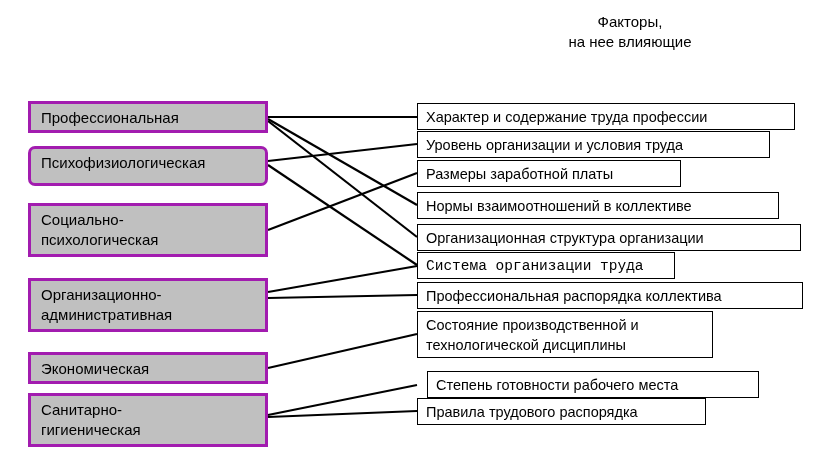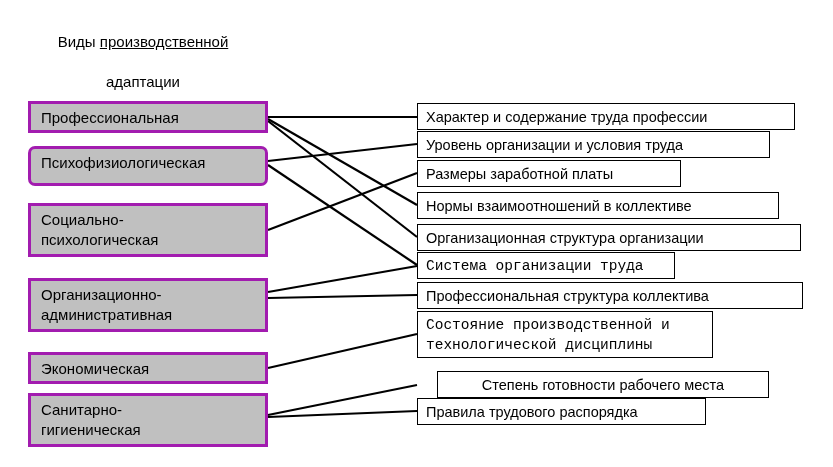--- a/index.html
+++ b/index.html
@@ -66,25 +66,23 @@
     padding: 3px 8px 3px 8px;
     box-sizing: border-box;
     white-space: pre-line;
   }
 </style>
 </head>
 <body>
 
 <div id="stage">
 
-  <div class="hdr" id="hdr-left">
-    <span>Виды </span><span class="u">производственной</span><br>
-    <span>адаптации</span>
-  </div>
 
+  <div class="hdr" id="hdr-right">Факторы,
+на нее влияющие</div>
 
   <svg id="svg-links">
       <line x1="268" y1="117" x2="417" y2="117" stroke="#000000" stroke-width="2.2"></line>
       <line x1="268" y1="119" x2="417" y2="205" stroke="#000000" stroke-width="2.2"></line>
       <line x1="268" y1="121" x2="417" y2="237" stroke="#000000" stroke-width="2.2"></line>
       <line x1="268" y1="161" x2="417" y2="144" stroke="#000000" stroke-width="2.2"></line>
       <line x1="268" y1="165" x2="417" y2="265" stroke="#000000" stroke-width="2.2"></line>
       <line x1="268" y1="230" x2="417" y2="173" stroke="#000000" stroke-width="2.2"></line>
       <line x1="268" y1="298" x2="417" y2="295" stroke="#000000" stroke-width="2.2"></line>
       <line x1="268" y1="292" x2="417" y2="266" stroke="#000000" stroke-width="2.2"></line>
@@ -104,20 +102,20 @@
       <div class="lbox" style="left: 28px; top: 393px; width: 240px; height: 54px; background: rgb(192, 192, 192);">Санитарно-
 гигиеническая</div>
     </div>
   <div id="right-col">
       <div class="rbox" style="left: 417px; top: 103px; width: 378px; height: 27px; background: rgb(255, 255, 255);">Характер и содержание труда профессии</div>
       <div class="rbox" style="left: 417px; top: 131px; width: 353px; height: 27px; background: rgb(255, 255, 255);">Уровень организации и условия труда</div>
       <div class="rbox" style="left: 417px; top: 160px; width: 264px; height: 27px; background: rgb(255, 255, 255);">Размеры заработной платы</div>
       <div class="rbox" style="left: 417px; top: 192px; width: 362px; height: 27px; background: rgb(255, 255, 255);">Нормы взаимоотношений в коллективе</div>
       <div class="rbox" style="left: 417px; top: 224px; width: 384px; height: 27px; background: rgb(255, 255, 255);">Организационная структура организации</div>
       <div class="rbox" style="left: 417px; top: 252px; width: 258px; height: 27px; background: rgb(255, 255, 255); font-family: Liberation Mono, monospace;">Система организации труда</div>
-      <div class="rbox" style="left: 417px; top: 282px; width: 386px; height: 27px; background: rgb(255, 255, 255);">Профессиональная структура коллектива</div>
-      <div class="rbox" style="left: 417px; top: 311px; width: 296px; height: 47px; background: rgb(255, 255, 255); font-family: Liberation Mono, monospace;">Состояние производственной и
+      <div class="rbox" style="left: 417px; top: 282px; width: 386px; height: 27px; background: rgb(255, 255, 255);">Профессиональная распорядка коллектива</div>
+      <div class="rbox" style="left: 417px; top: 311px; width: 296px; height: 47px; background: rgb(255, 255, 255);">Состояние производственной и
 технологической дисциплины</div>
-      <div class="rbox" style="left: 437px; top: 371px; width: 332px; height: 27px; background: rgb(255, 255, 255); text-align: center;">Степень готовности рабочего места</div>
+      <div class="rbox" style="left: 427px; top: 371px; width: 332px; height: 27px; background: rgb(255, 255, 255);">Степень готовности рабочего места</div>
       <div class="rbox" style="left: 417px; top: 398px; width: 289px; height: 27px; background: rgb(255, 255, 255);">Правила трудового распорядка</div>
     </div>
 
 </div>
 
 </body></html>

